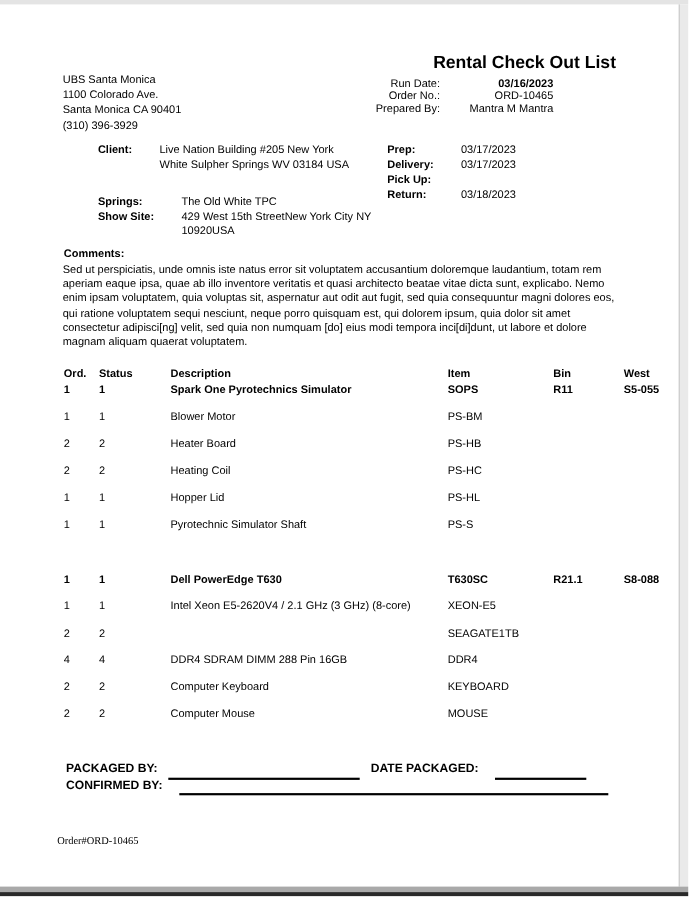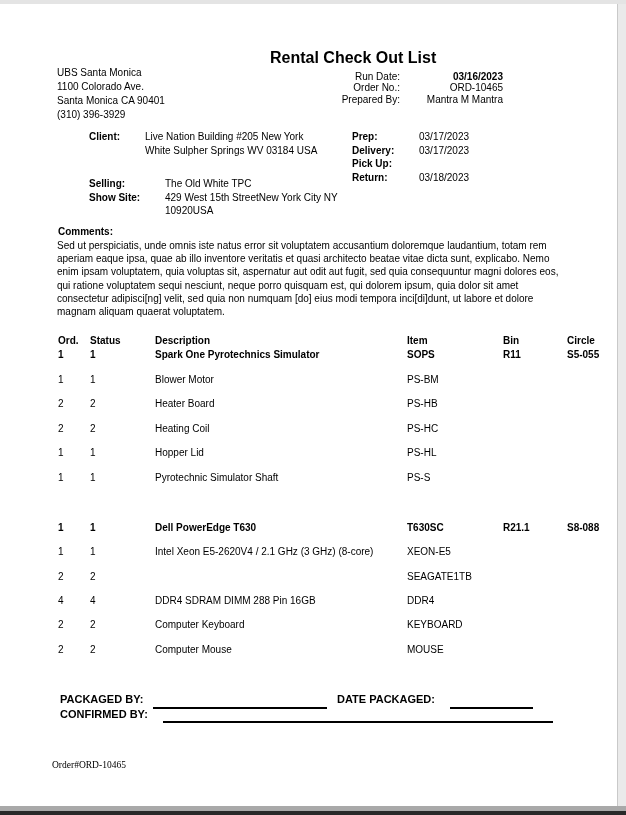--- a/index.html
+++ b/index.html
@@ -15,21 +15,21 @@
   }
 
   
   .strip-top    { position:absolute; top:0; left:0; width:626px; height:4px; background:#e4e4e4; }
   .strip-right  { position:absolute; top:4px; right:0; width:9px; height:802px; background:#eaeaea; border-left:1px solid #c9c9c9; box-sizing:border-box; }
   .strip-bottom-light { position:absolute; bottom:4px; left:0; width:626px; height:5px; background:#a9a9a9; }
   .strip-bottom-dark  { position:absolute; bottom:0; left:0; width:626px; height:4px; background:#292929; }
 
   .doc-title {
     position:absolute; left:270px; top:49px; width:290px;
-    text-align:left; font-size:16px; font-weight:bold; letter-spacing:0px;
+    text-align:right; font-size:16px; font-weight:bold; letter-spacing:0px;
   }
   .company-block { position:absolute; left:57px; top:66px; font-size:10px; line-height:14px; }
 
   .meta-block { position:absolute; left:300px; top:71px; font-size:10px; }
   .meta-row { display:flex; line-height:11.4px; }
   .meta-label { width:100px; text-align:right; }
   .meta-value { width:103px; text-align:right; }
 
   .kv-block { position:absolute; font-size:10px; }
   .kv-row { display:flex; line-height:13.5px; }
@@ -118,21 +118,21 @@
       <span class="kv-value"></span>
     </div>
     <div class="kv-row">
       <span class="kv-label">Return:</span>
       <span class="kv-value">03/18/2023</span>
     </div>
   </div>
 
   <div class="kv-block shipping-block">
     <div class="kv-row">
-      <span class="kv-label">Selling:</span>
+      <span class="kv-label">Springs:</span>
       <span class="kv-value">The Old White TPC</span>
     </div>
     <div class="kv-row">
       <span class="kv-label">Show Site:</span>
       <span class="kv-value">429 West 15th StreetNew York City NY</span>
     </div>
     <div class="kv-row">
       <span class="kv-label"></span>
       <span class="kv-value">10920USA</span>
     </div>
@@ -141,21 +141,21 @@
   <div class="comments-label">Comments:</div>
   <div class="comments-text">Sed ut perspiciatis, unde omnis iste natus error sit voluptatem accusantium doloremque laudantium, totam rem aperiam eaque ipsa, quae ab illo inventore veritatis et quasi architecto beatae vitae dicta sunt, explicabo. Nemo enim ipsam voluptatem, quia voluptas sit, aspernatur aut odit aut fugit, sed quia consequuntur magni dolores eos, qui ratione voluptatem sequi nesciunt, neque porro quisquam est, qui dolorem ipsum, quia dolor sit amet consectetur adipisci[ng] velit, sed quia non numquam [do] eius modi tempora inci[di]dunt, ut labore et dolore magnam aliquam quaerat voluptatem.</div>
 
   <div>
     <div class="trow bold" style="top:335px">
       <span class="c-ord">Ord.</span>
       <span class="c-status">Status</span>
       <span class="c-desc">Description</span>
       <span class="c-item">Item</span>
       <span class="c-bin">Bin</span>
-      <span class="c-shelf">Circle</span>
+      <span class="c-shelf">West</span>
     </div>
 
     <div class="trow bold" style="top:349px">
       <span class="c-ord">1</span>
       <span class="c-status">1</span>
       <span class="c-desc">Spark One Pyrotechnics Simulator</span>
       <span class="c-item">SOPS</span>
       <span class="c-bin">R11</span>
       <span class="c-shelf">S5-055</span>
     </div>

